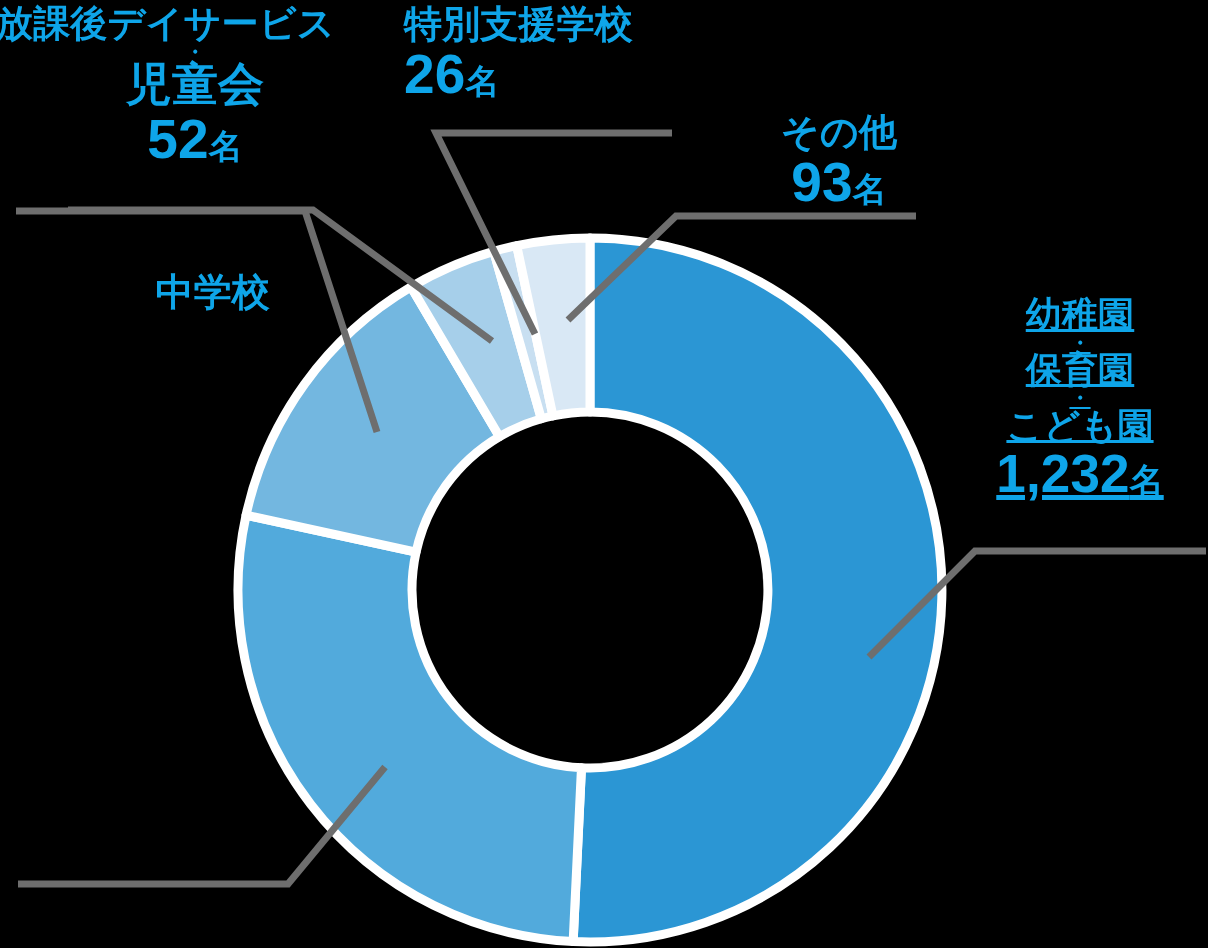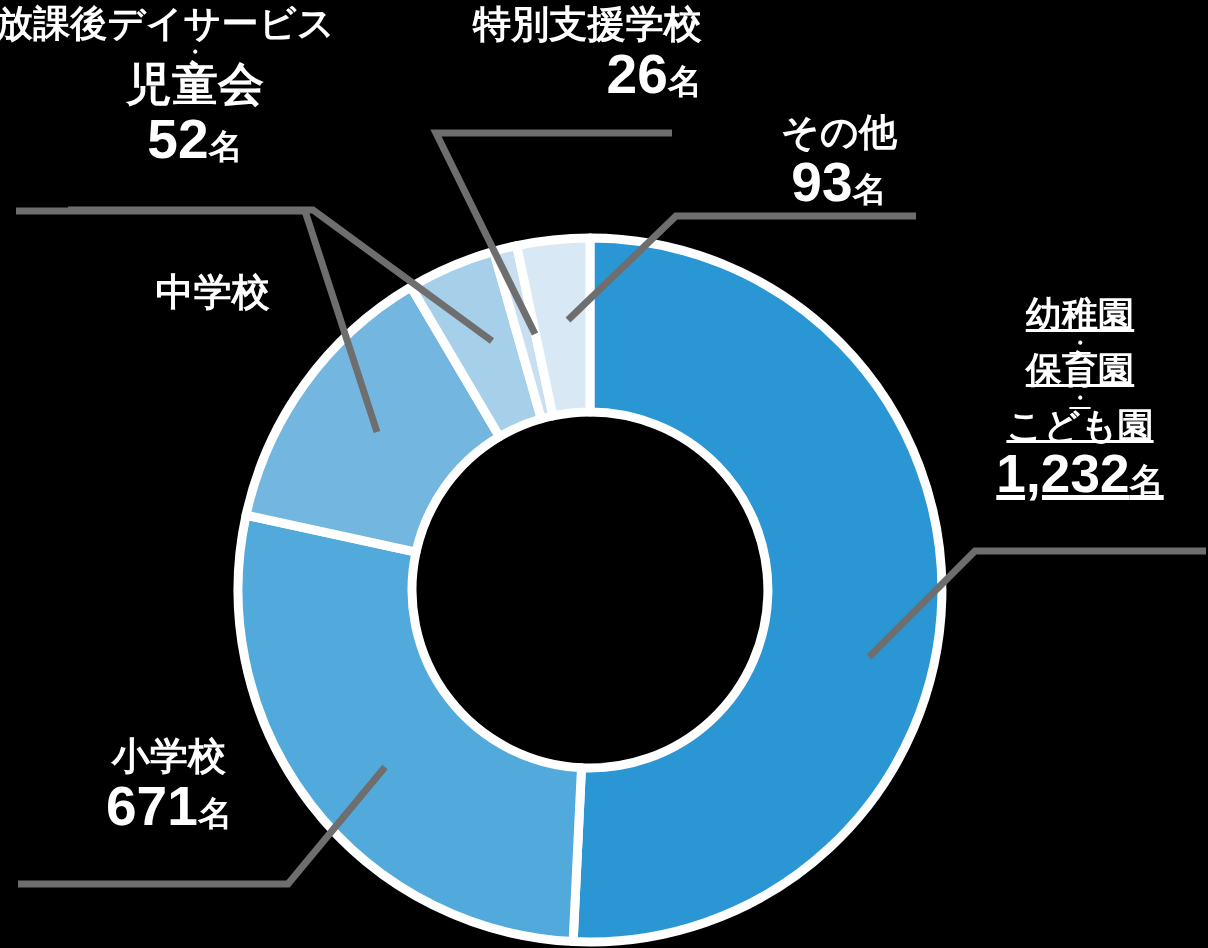--- a/index.html
+++ b/index.html
@@ -28,21 +28,21 @@
     left: 0;
     top: 0;
     width: 1208px;
     height: 948px;
     display: block;
   }
 
   
   .callout {
     position: absolute;
-    color: #ffffff;
+    color: #0ea5e9;
     font-weight: 700;
     line-height: 1.06;
     letter-spacing: 0.01em;
     white-space: nowrap;
     -webkit-font-smoothing: antialiased;
   }
   .callout .cat {
     font-size: 38px;
     display: block;
   }
@@ -62,21 +62,21 @@
     font-size: 34px;
     letter-spacing: 0;
   }
   .align-center { text-align: center; }
 
   
   #label-houkago { left: 0px;   top: 4px;   width: 390px; text-align: center; }
   #label-houkago .l1 { font-size: 37px; display:block; text-align:left; margin-left:-4px;}
   #label-houkago .l2 { font-size: 46px; display:block; }
 
-  #label-tokubetsu { left: 404px; top: 4px;  width: 298px; text-align: right; }
+  #label-tokubetsu { left: 404px; top: 4px;  width: 298px; text-align: left; }
   #label-sonota    { left: 708px; top: 72px; width: 262px; text-align: center; margin-top: 40px; }
   #label-chugaku   { left: 8px;   top: 272px; width: 262px; text-align: right; }
   #label-shougaku  { left: 38px;  top: 736px; width: 262px; text-align: center; }
   #label-youchien  { left: 952px; top: 296px; width: 256px; text-align: center; text-decoration: underline; }
   #label-youchien .cat { font-size: 36px; }
   #label-youchien .val { font-size: 53px; }
 </style>
 </head>
 <body>
 
@@ -128,24 +128,20 @@
 
   <div class="callout align-center" id="label-sonota">
     <span class="cat">その他</span>
     <span class="val"><span>93</span><span class="unit">名</span></span>
   </div>
 
   <div class="callout align-center" id="label-chugaku">
     <span class="cat">中学校</span>
   </div>
 
-  <div class="callout align-center" id="label-shougaku">
-    <span class="cat">小学校</span>
-    <span class="val"><span>671</span><span class="unit">名</span></span>
-  </div>
 
   <div class="callout align-center" id="label-youchien">
     <span class="cat">幼稚園</span>
     <span class="sep">・</span>
     <span class="cat">保育園</span>
     <span class="sep">・</span>
     <span class="cat">こども園</span>
     <span class="val"><span>1,232</span><span class="unit">名</span></span>
   </div>
 

